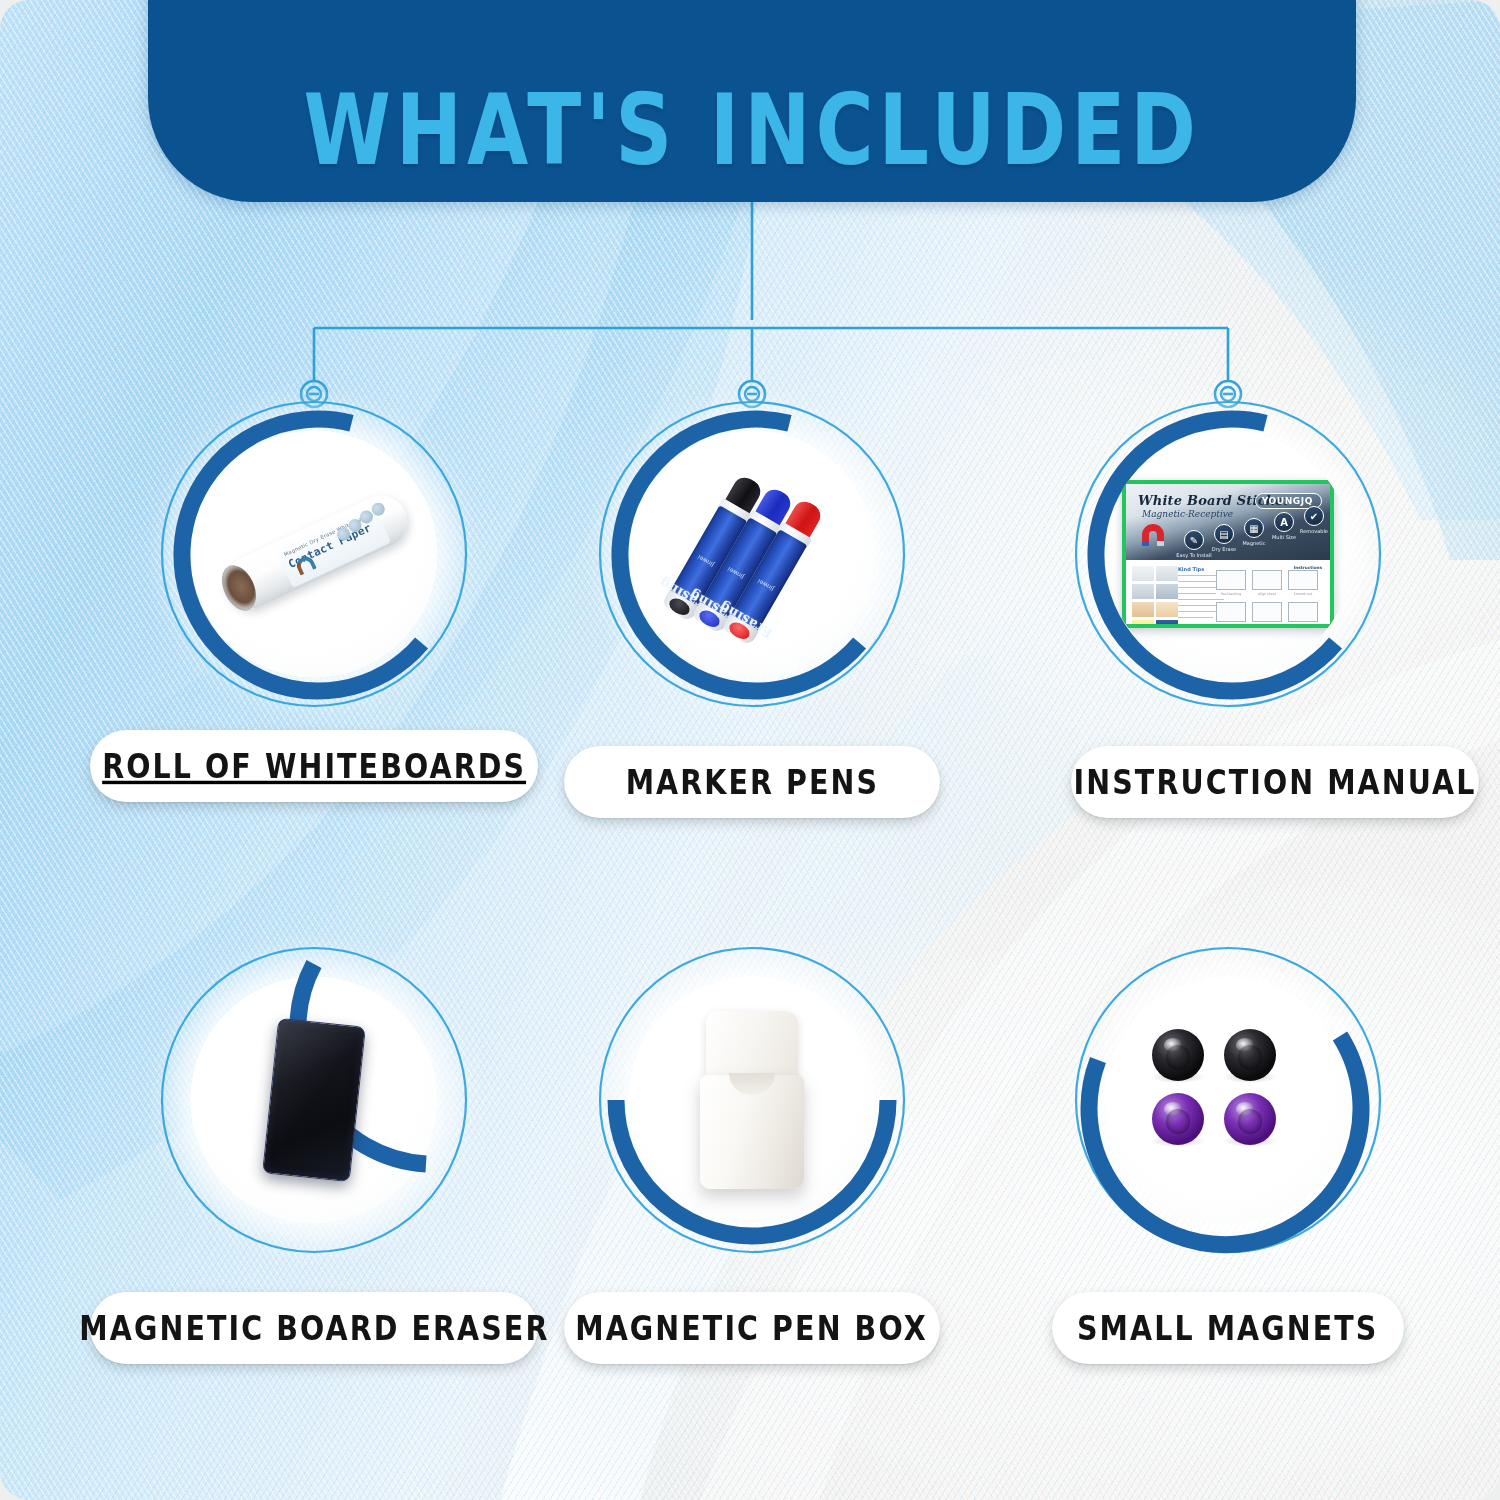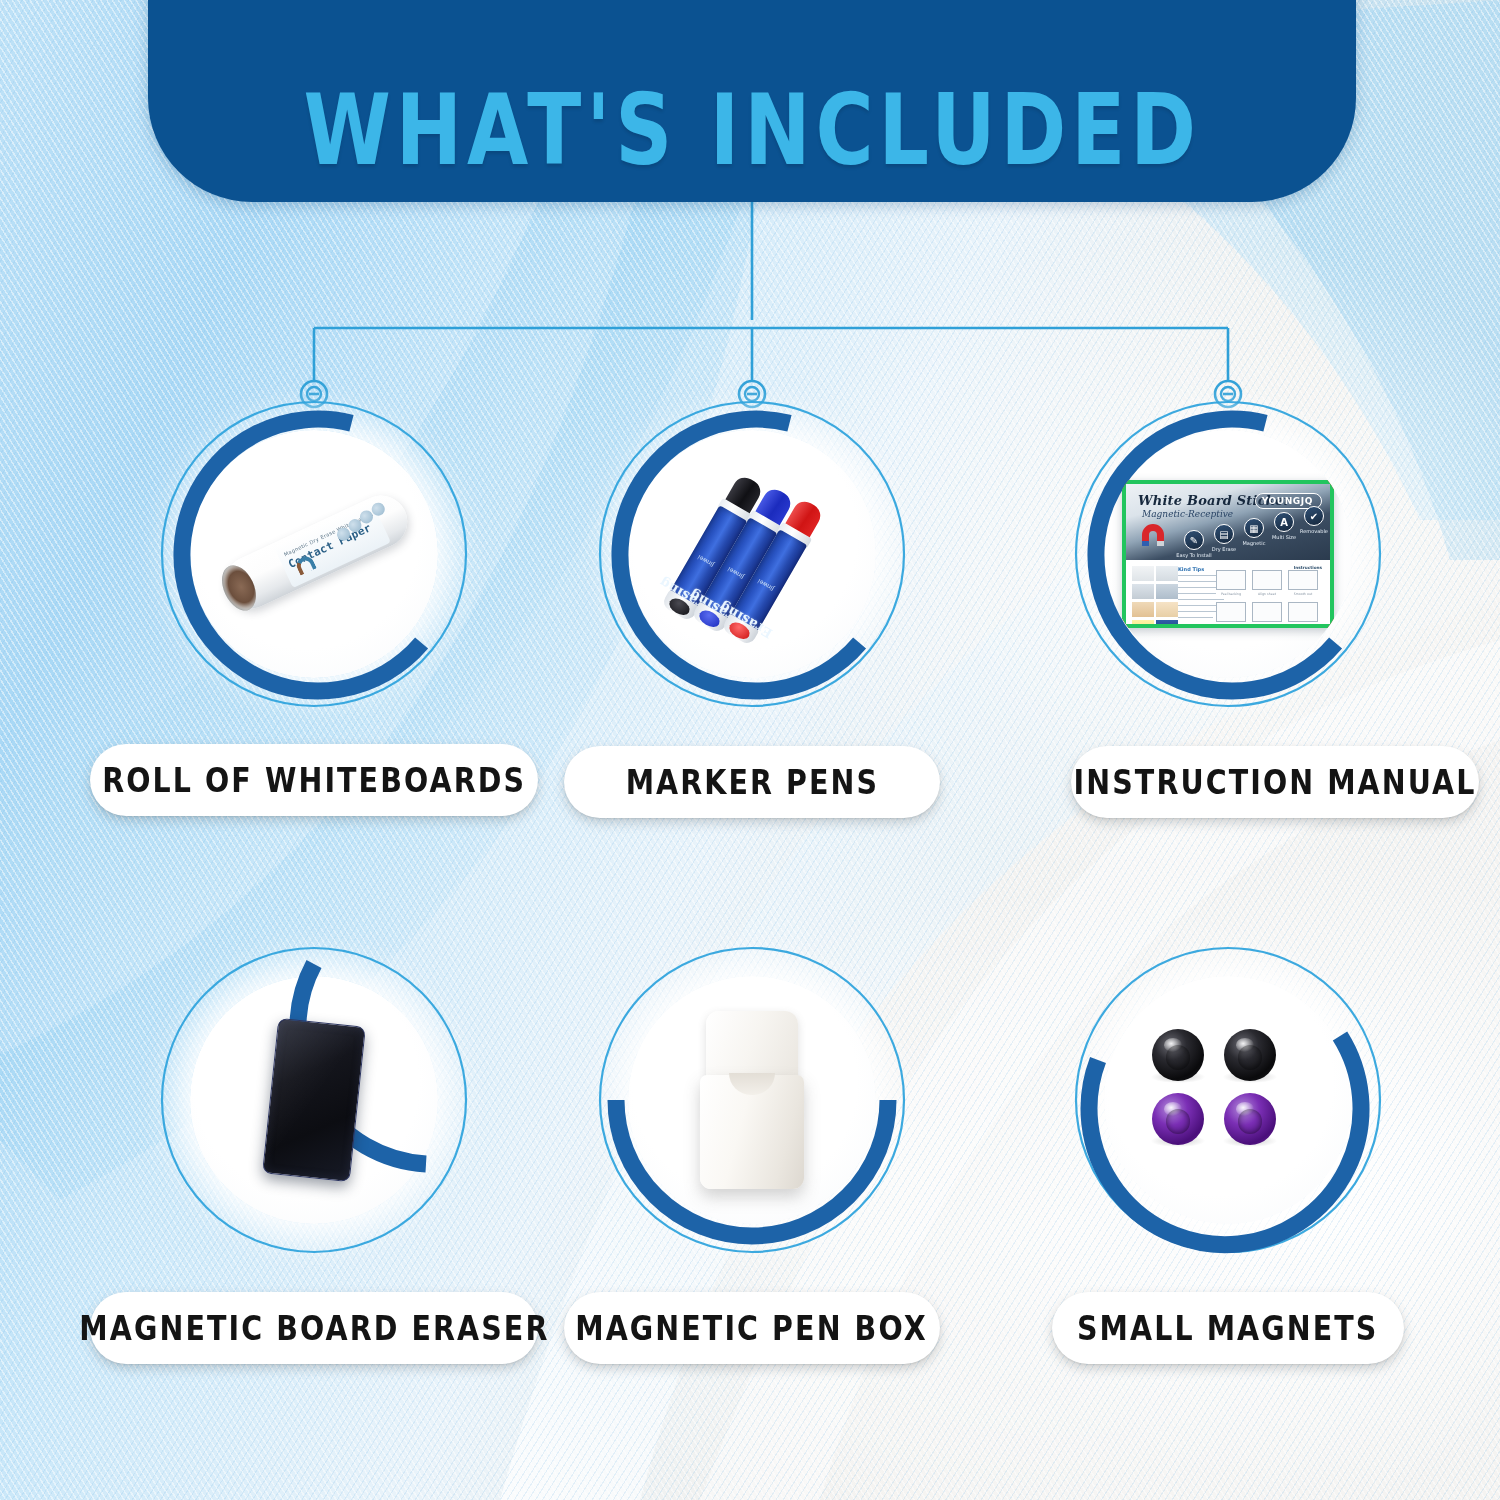--- a/index.html
+++ b/index.html
@@ -5,21 +5,21 @@
   * { margin:0; padding:0; box-sizing:border-box; }
   html,body { width:1500px; height:1500px; }
   body {
     font-family:"DejaVu Sans", sans-serif;
     background:#eef0f0;
     overflow:hidden;
     position:relative;
   }
 
   
-  #stage { position:absolute; inset:0; width:1500px; height:1500px; overflow:hidden; }
+  #stage { position:absolute; inset:0; width:1500px; height:1500px; overflow:hidden;border-radius:29px; }
 
   .bg-base {
     position:absolute; inset:0;
     background:
       radial-gradient(ellipse 900px 800px at 88% 78%, #ffffff 0%, #f4f3f1 40%, rgba(244,243,241,0) 72%),
       linear-gradient(115deg, #bfe2f7 0%, #a9d8f5 16%, #cbe8f9 32%, #e9f3fa 50%, #f2f1ee 66%, #f6f4f1 100%);
   }
   
   .bg-stripes {
     position:absolute; inset:-200px;
@@ -396,21 +396,21 @@
                 <div class="icn i1"></div>
                   <div class="icn i2"></div>
                 <div class="icn i3"></div>
                   <div class="icn i4"></div>
               </div>
               <div class="end"></div>
             </div>
           </div>
         </div>
       </div>
-      <div class="pill" style="left:-64px; top:350px; width:448px;">
+      <div class="pill" style="left:-64px; top:336px; width:448px;text-decoration:underline;">
         <span class="pill-text">ROLL OF WHITEBOARDS</span>
       </div>
     </div>
 
     <div class="cell" style="left:592px; top:394px;">
       <div class="badge">
         <div class="disc"></div>
         <svg class="ring" viewBox="0 0 320 320">
           <circle cx="160" cy="160" r="152" fill="none" stroke="#31a4dd" stroke-width="2.2" opacity="0.95"></circle>
           <path d="M 160 24 A 136 136 0 1 0 288 216" fill="none" stroke="#1d63a8" stroke-width="17" stroke-linecap="butt" transform="rotate(16 160 160)"></path>

